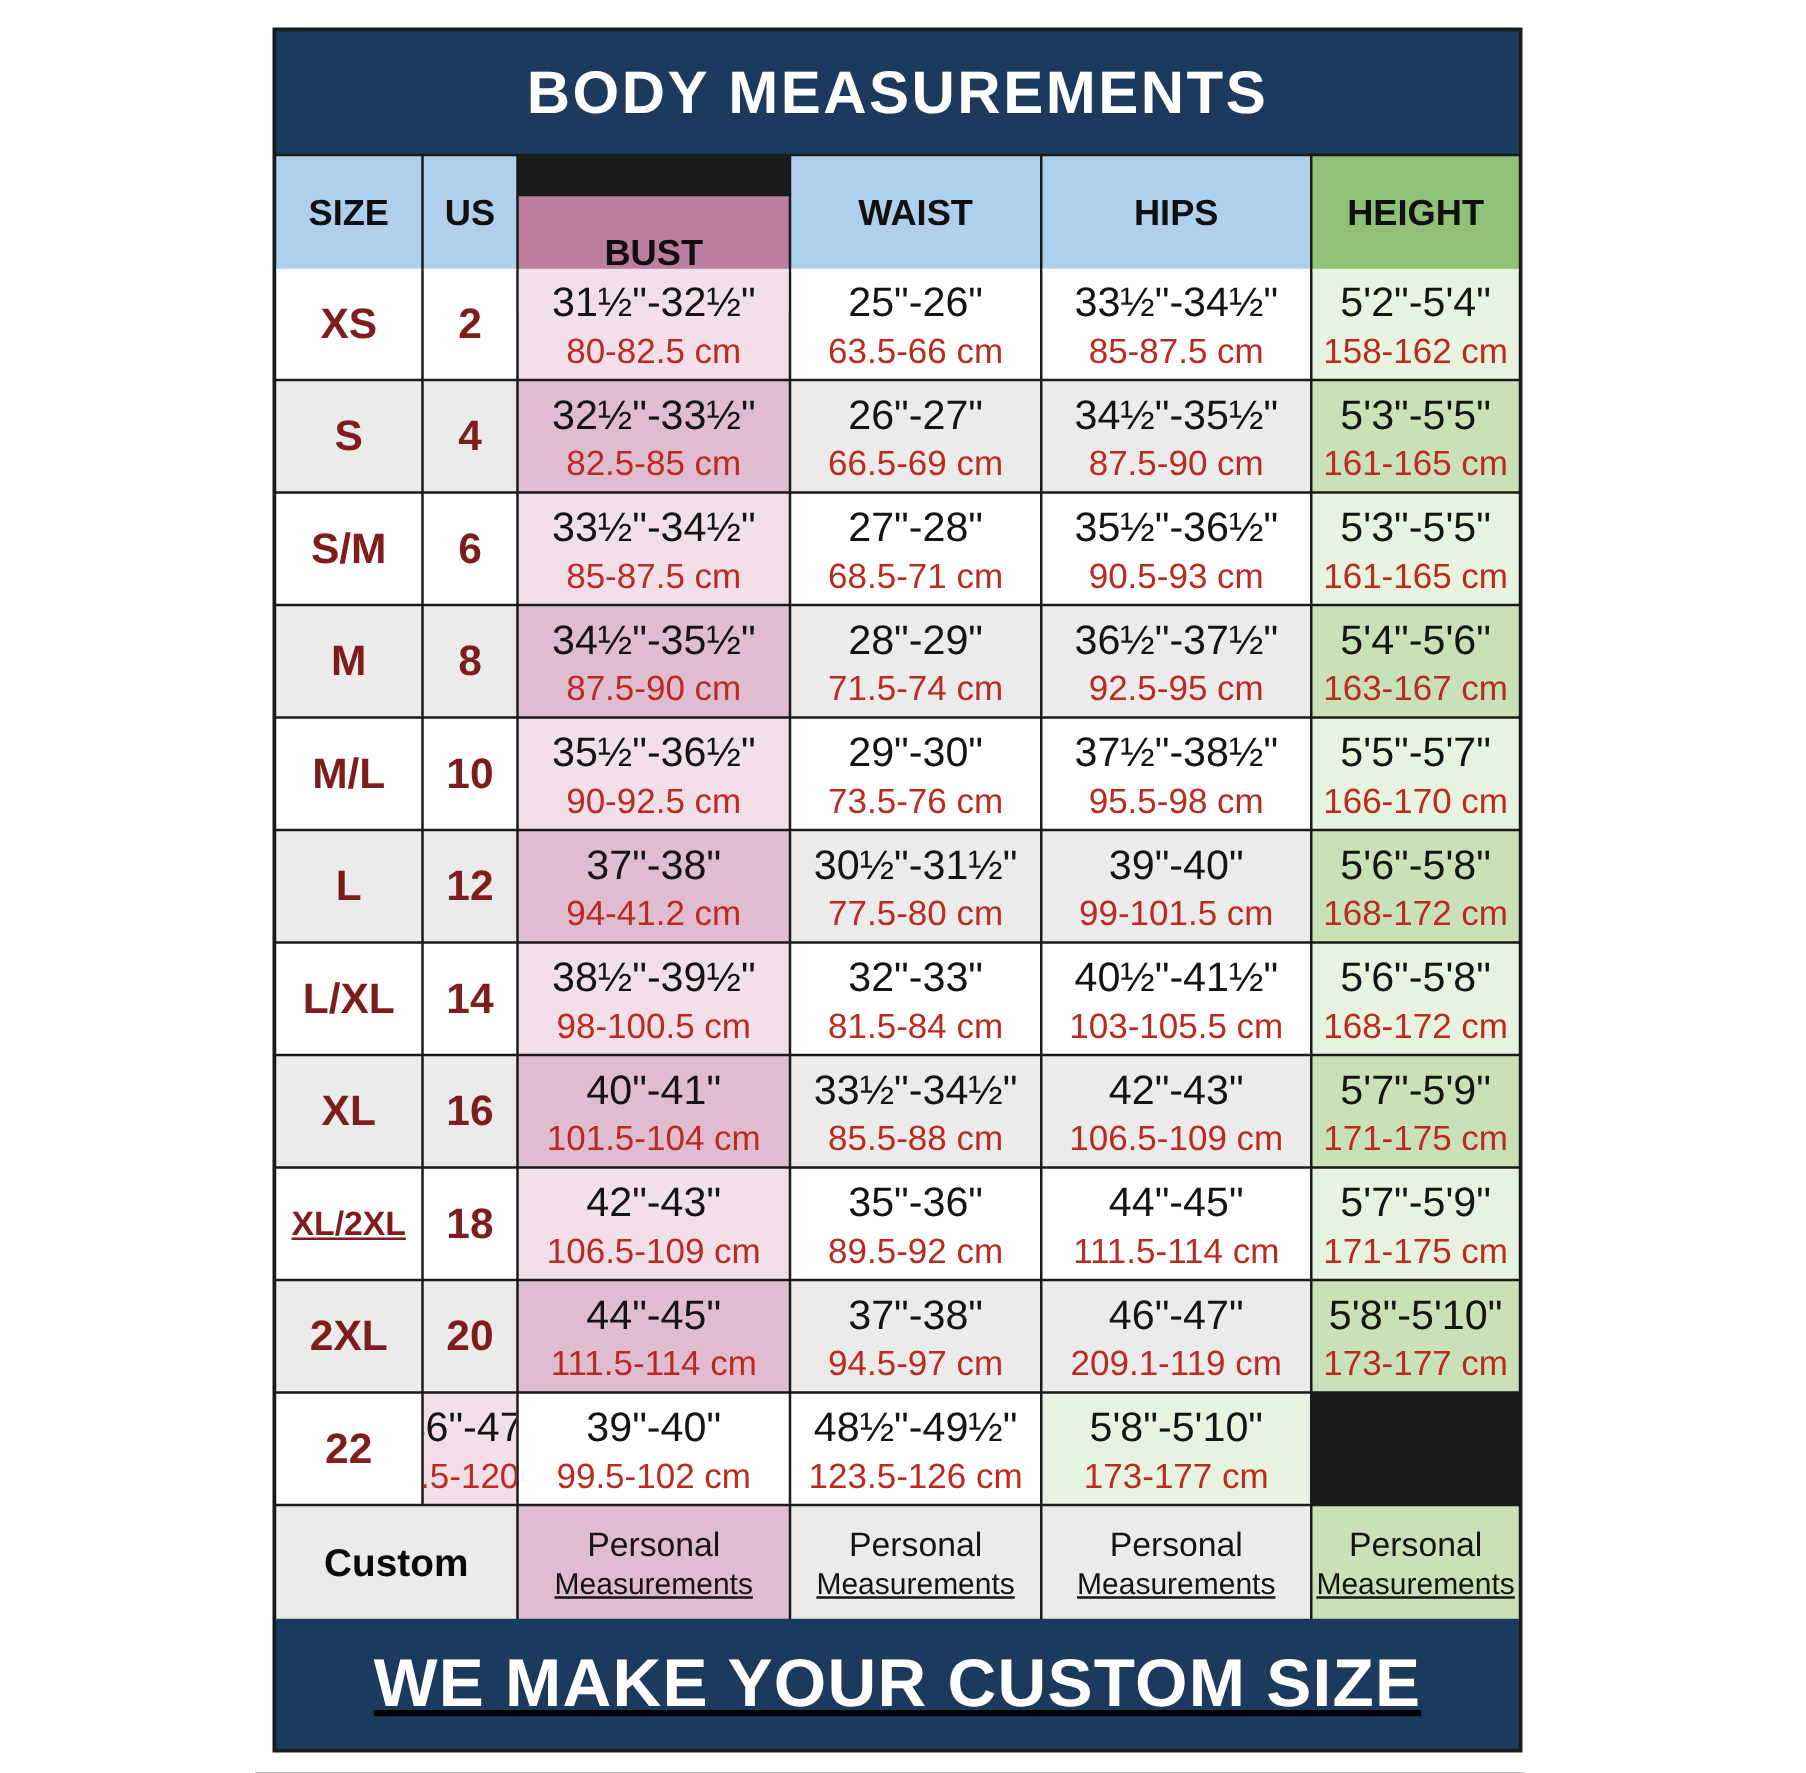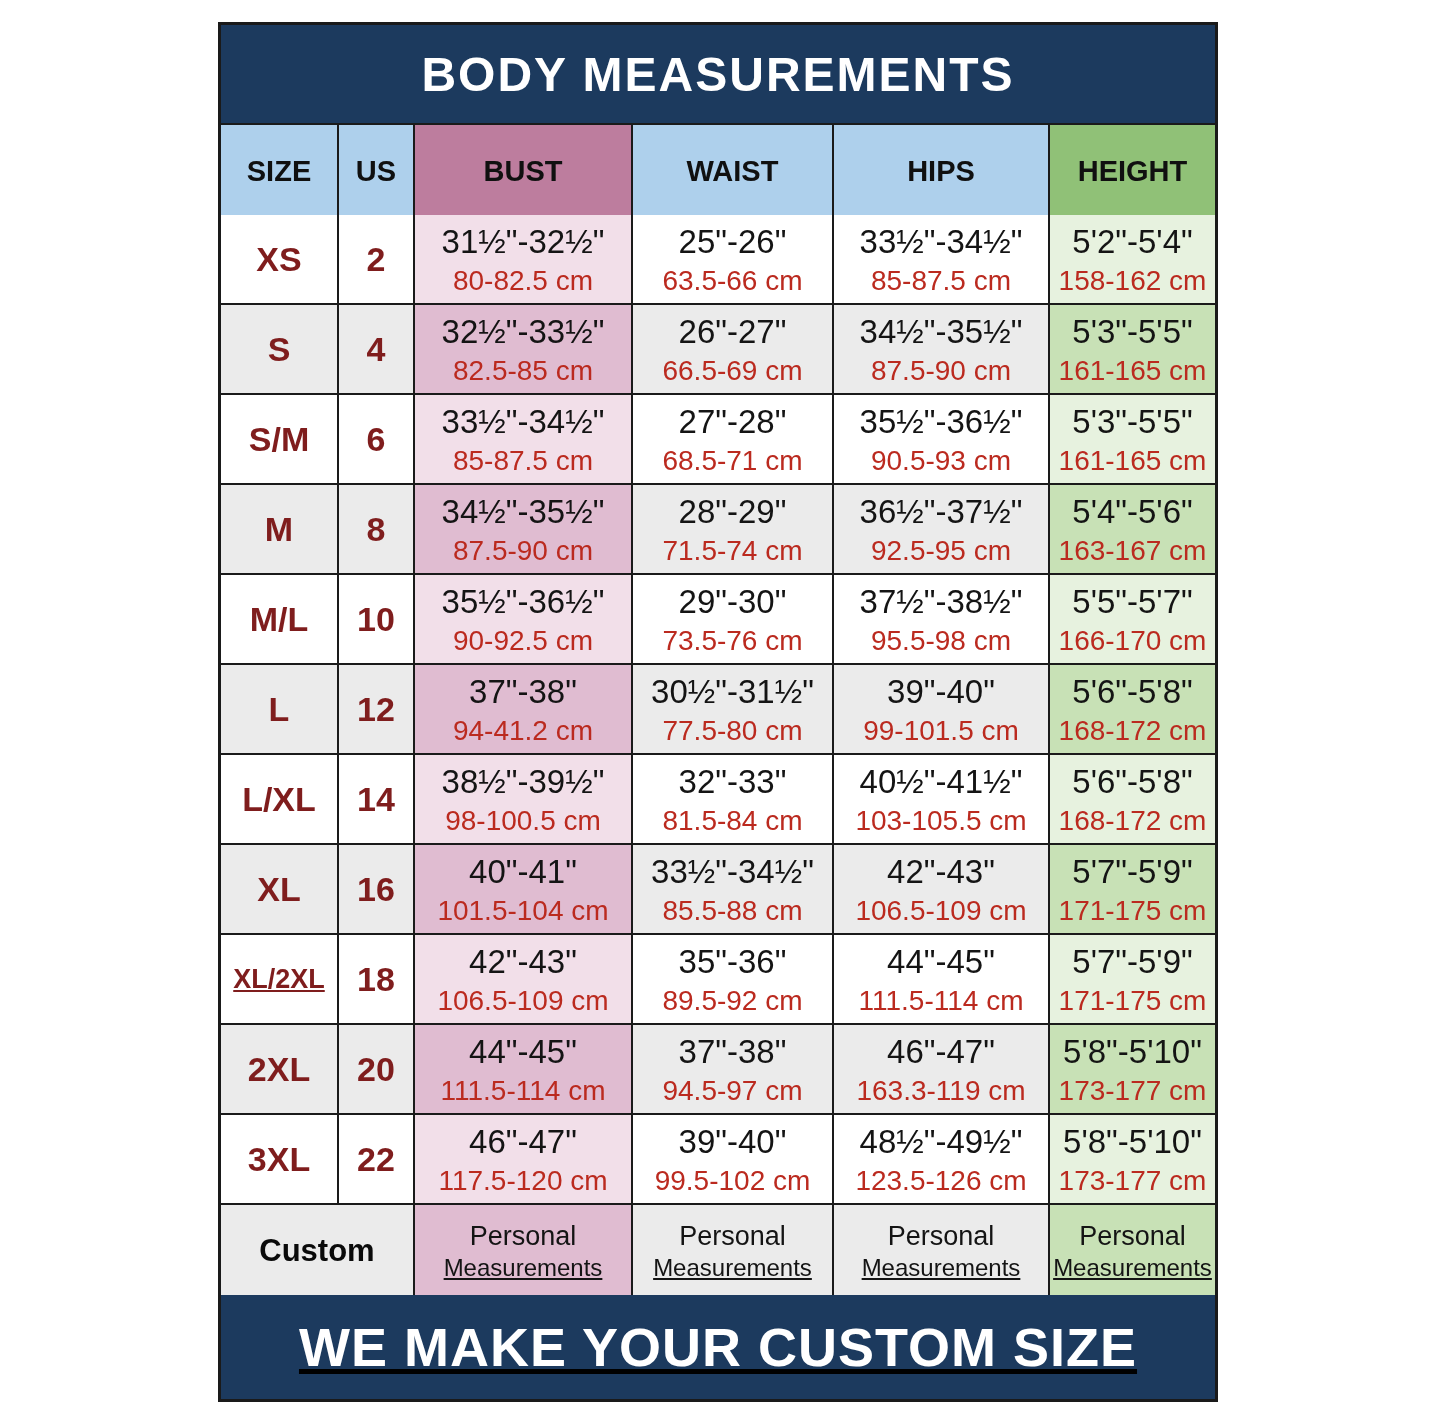--- a/index.html
+++ b/index.html
@@ -53,21 +53,21 @@
     overflow: hidden;
   }
   .hcell {
     height: 92px;
     font-size: 29px;
     font-weight: bold;
     color: #101010;
     justify-content: center;
   }
   .hc-blue  { background: var(--header-blue); }
-  .hc-pink  { background: var(--header-pink); }
+  .hc-pink  { background: var(--header-pink); margin-top: 32px; }
   .hc-green { background: var(--header-green); }
   .bg-white   { background: var(--row-white); }
   .bg-gray    { background: var(--row-gray); }
   .bg-pink-l  { background: var(--pink-light); }
   .bg-pink-d  { background: var(--pink-dark); }
   .bg-green-l { background: var(--green-light); }
   .bg-green-d { background: var(--green-dark); }
   .size-label, .us-label {
     font-size: 34px;
     font-weight: bold;
@@ -332,28 +332,25 @@
       <div class="cell bg-pink-d">
         <div class="in-line">44"-45"</div>
         <div class="cm-line">111.5-114 cm</div>
       </div>
       <div class="cell bg-gray">
         <div class="in-line">37"-38"</div>
         <div class="cm-line">94.5-97 cm</div>
       </div>
       <div class="cell bg-gray">
         <div class="in-line">46"-47"</div>
-        <div class="cm-line">163.3-119 cm</div>
+        <div class="cm-line">209.1-119 cm</div>
       </div>
       <div class="cell bg-green-d">
         <div class="in-line">5'8"-5'10"</div>
         <div class="cm-line">173-177 cm</div>
-      </div>
-      <div class="cell bg-white">
-        <div class="size-label">3XL</div>
       </div>
       <div class="cell bg-white">
         <div class="us-label">22</div>
       </div>
       <div class="cell bg-pink-l">
         <div class="in-line">46"-47"</div>
         <div class="cm-line">117.5-120 cm</div>
       </div>
       <div class="cell bg-white">
         <div class="in-line">39"-40"</div>

